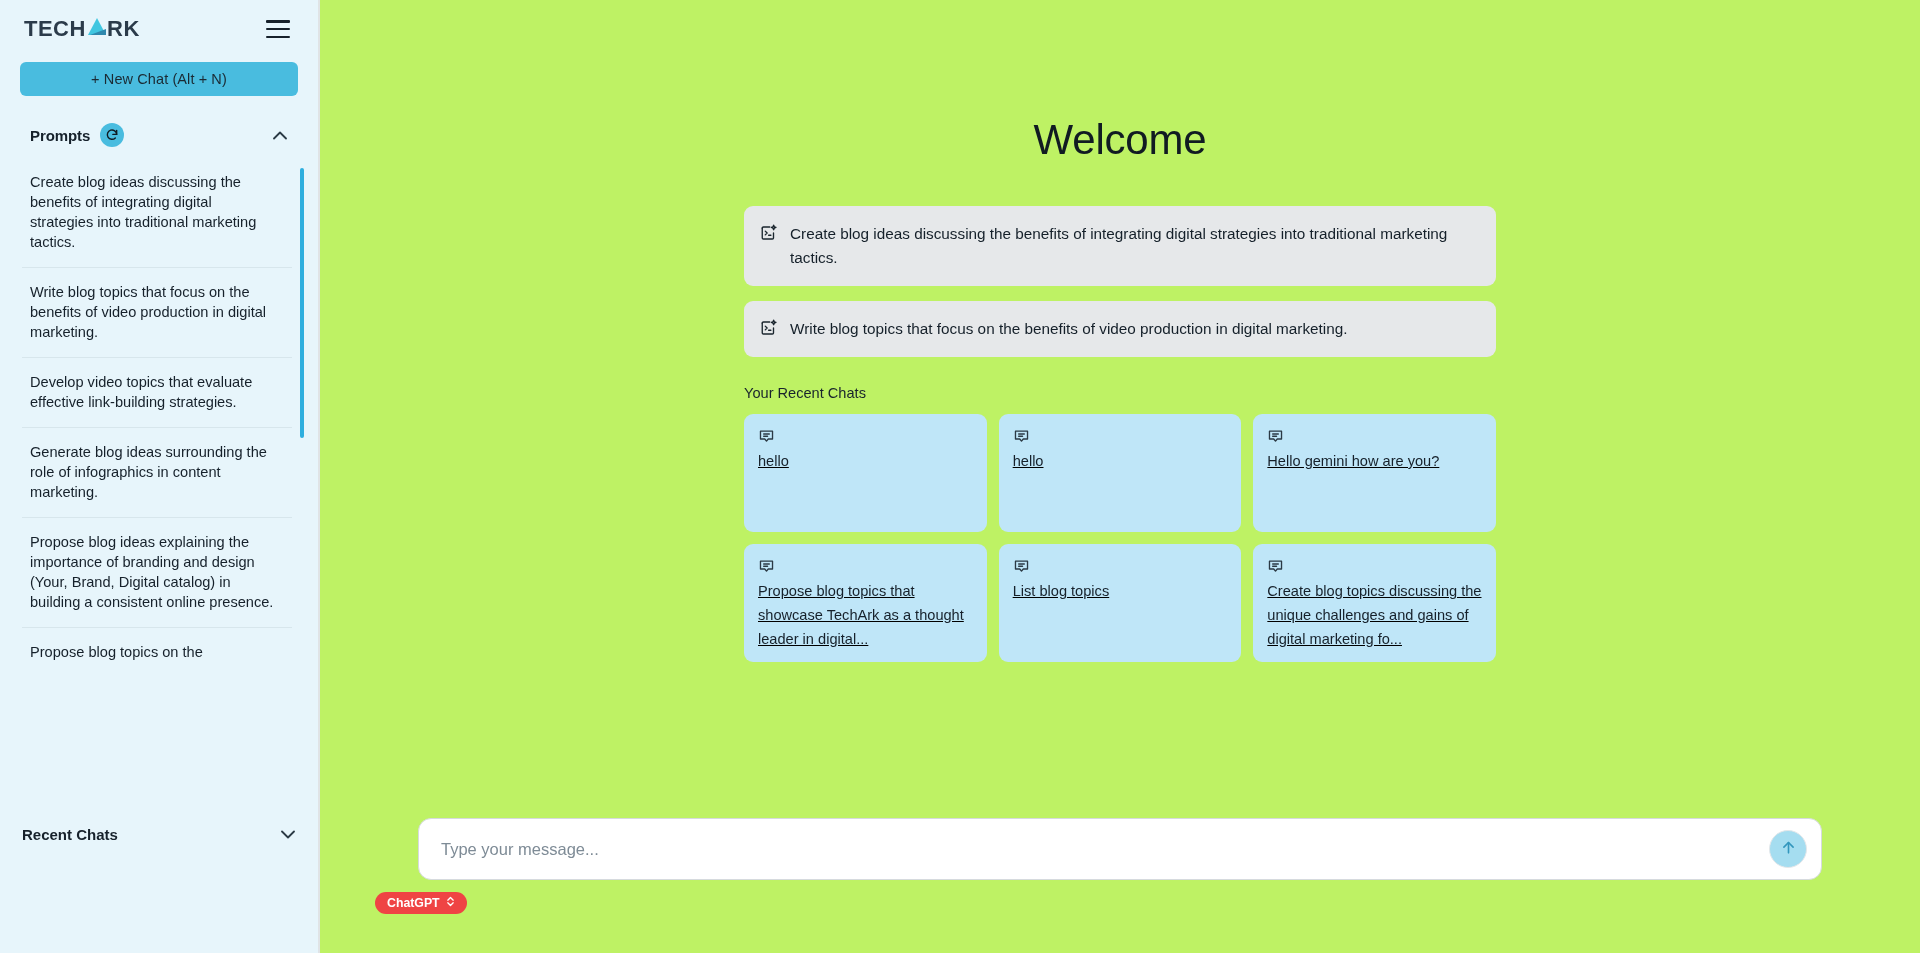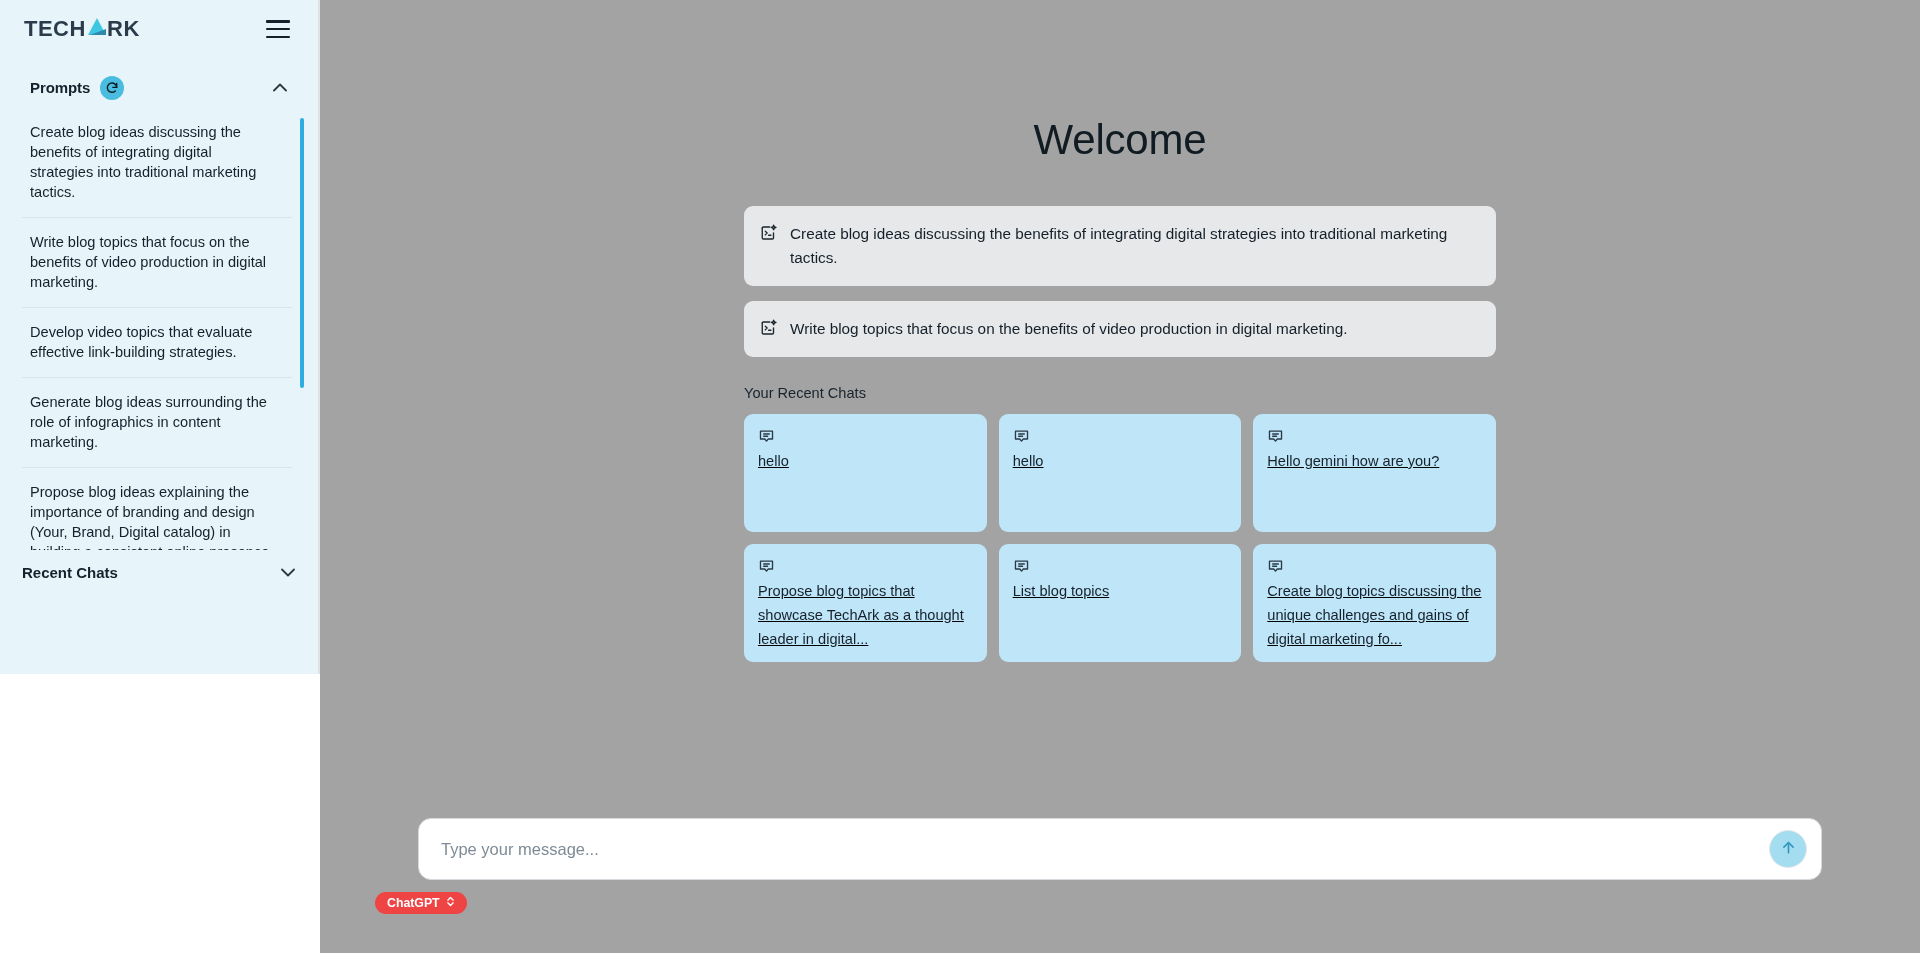--- a/index.html
+++ b/index.html
@@ -14,21 +14,21 @@
 
   .app {
     display: flex;
     width: 1920px;
     height: 953px;
   }
 
   
   .sidebar {
     width: 320px;
-    height: 674px;
+    height: 953px;
     background: #e7f5fb;
     border-right: 2px solid #dfe3e6;
     display: flex;
     flex-direction: column;
     position: relative;
     flex: 0 0 320px;
   }
 
   .sidebar-header {
     display: flex;
@@ -169,21 +169,21 @@
     font-size: 15px;
     font-weight: bold;
     color: #16212b;
   }
   .sidebar-bottom-pad { height: 92px; background: #e7f5fb; }
 
   
   .main {
     flex: 1 1 auto;
     position: relative;
-    background: #a3a3a3;
+    background: #bef264;
     height: 953px;
     display: flex;
     flex-direction: column;
     align-items: center;
   }
 
   .welcome {
     font-size: 42px;
     font-weight: normal;
     color: #111b22;
@@ -324,20 +324,21 @@
           <text x="83" y="21" font-family="Liberation Sans, sans-serif" font-size="22" font-weight="bold" fill="#2b3b4a" letter-spacing="0.5">RK</text>
         </svg>
       </div>
       <div class="hamburger">
         <span></span>
           <span></span>
           <span></span>
       </div>
     </div>
 
+    <button class="new-chat-btn">+ New Chat (Alt + N)</button>
 
     <div class="section-head">
       <span class="title">Prompts</span>
       <span class="refresh-badge">
         <svg width="14" height="14" viewBox="0 0 24 24" fill="none" stroke="#0f1b23" stroke-width="2.4" stroke-linecap="round" stroke-linejoin="round">
           <path d="M20 11a8 8 0 1 0-2.3 6"></path>
           <polyline points="20 4 20 11 13.5 11"></polyline>
         </svg>
       </span>
       <span class="chev">

